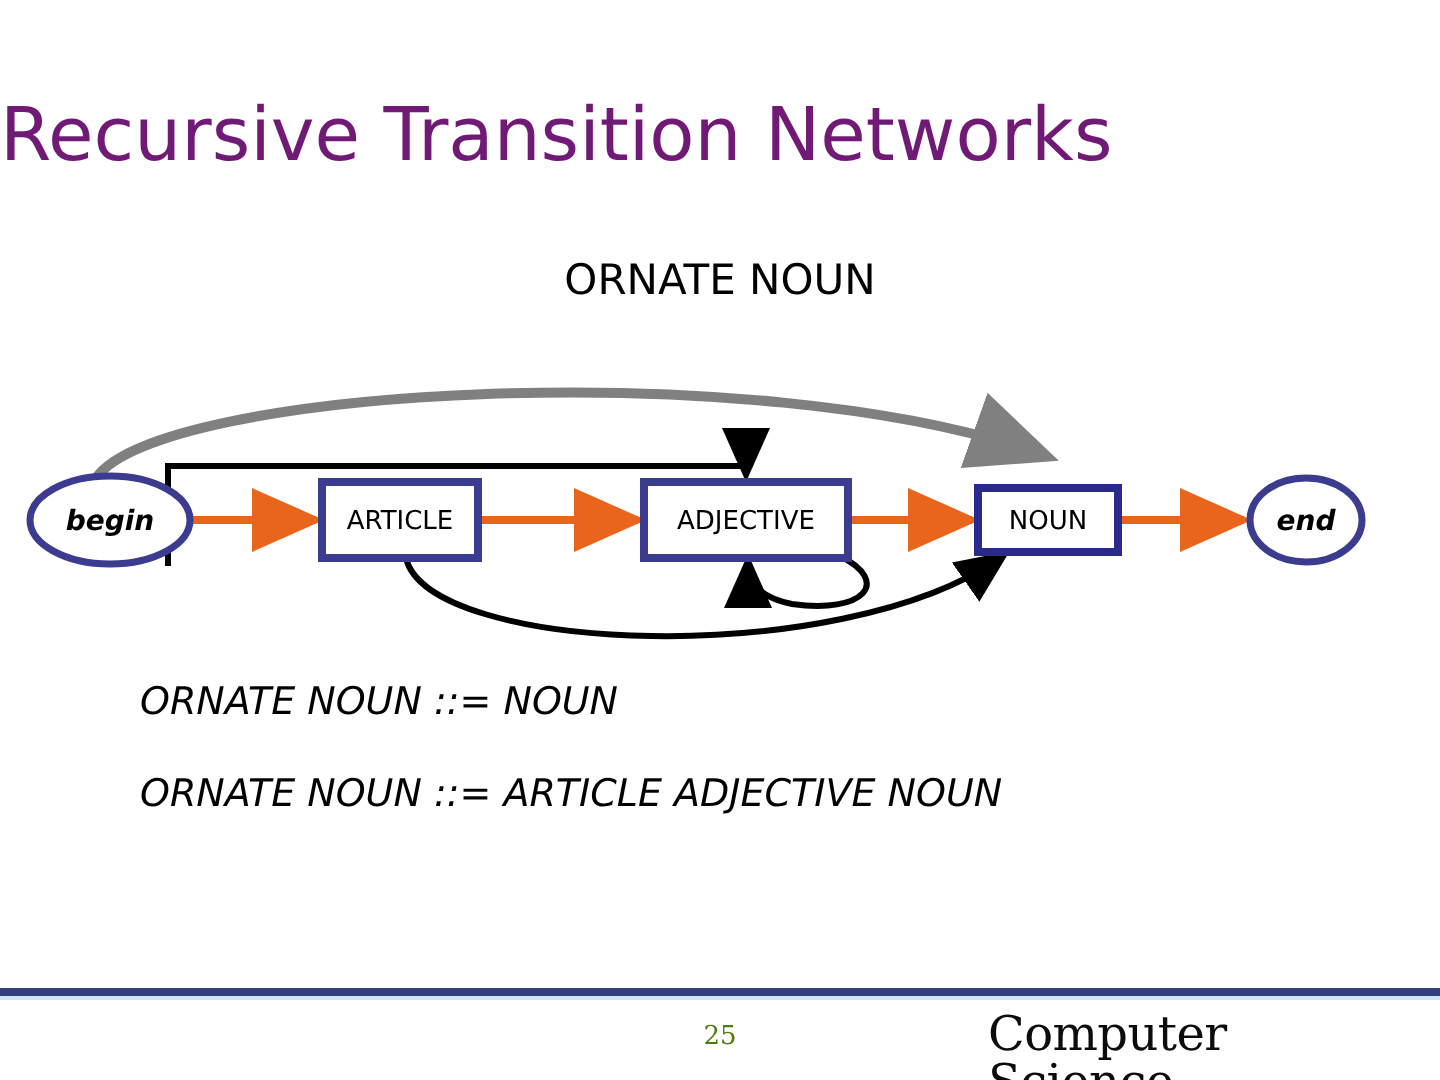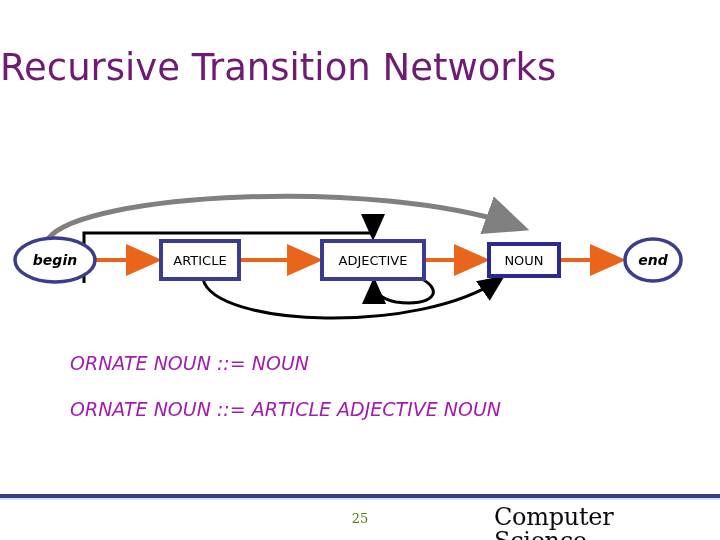--- a/index.html
+++ b/index.html
@@ -71,22 +71,22 @@
   .rules {
     position: absolute;
     left: 70px;
     top: 340px;
     width: 620px;
   }
   .rule {
     font-family: "DejaVu Sans", "Liberation Sans", sans-serif;
     font-style: italic;
     font-size: 19px;
-    color: #a21caf;
-    margin: 12px 0 24px 0;
+    color: #000000;
+    margin: 0 0 24px 0;
     white-space: nowrap;
   }
   #footer-rule {
     position: absolute;
     left: 0;
     top: 494px;
     width: 720px;
     height: 4px;
     background: #333E7E;
   }
@@ -138,20 +138,21 @@
     margin-top: 1px;
     letter-spacing: 0.2px;
   }
 </style>
 </head>
 <body>
 
 <div id="slide">
 
   <div class="title">Recursive Transition Networks</div>
+  <div class="subtitle">ORNATE NOUN</div>
 
   <svg id="diagram" viewBox="0 0 720 150">
     <defs>
       <marker id="arrow-orange" markerWidth="9" markerHeight="8" refX="8" refY="4" orient="auto">
         <path d="M0,0 L9,4 L0,8 Z" fill="#E8651B"></path>
       </marker>
       <marker id="arrow-gray" markerWidth="9" markerHeight="8" refX="7" refY="4" orient="auto">
         <path d="M0,0 L9,4 L0,8 Z" fill="#808080"></path>
       </marker>
       <marker id="arrow-black" markerWidth="9" markerHeight="8" refX="7" refY="4" orient="auto">

